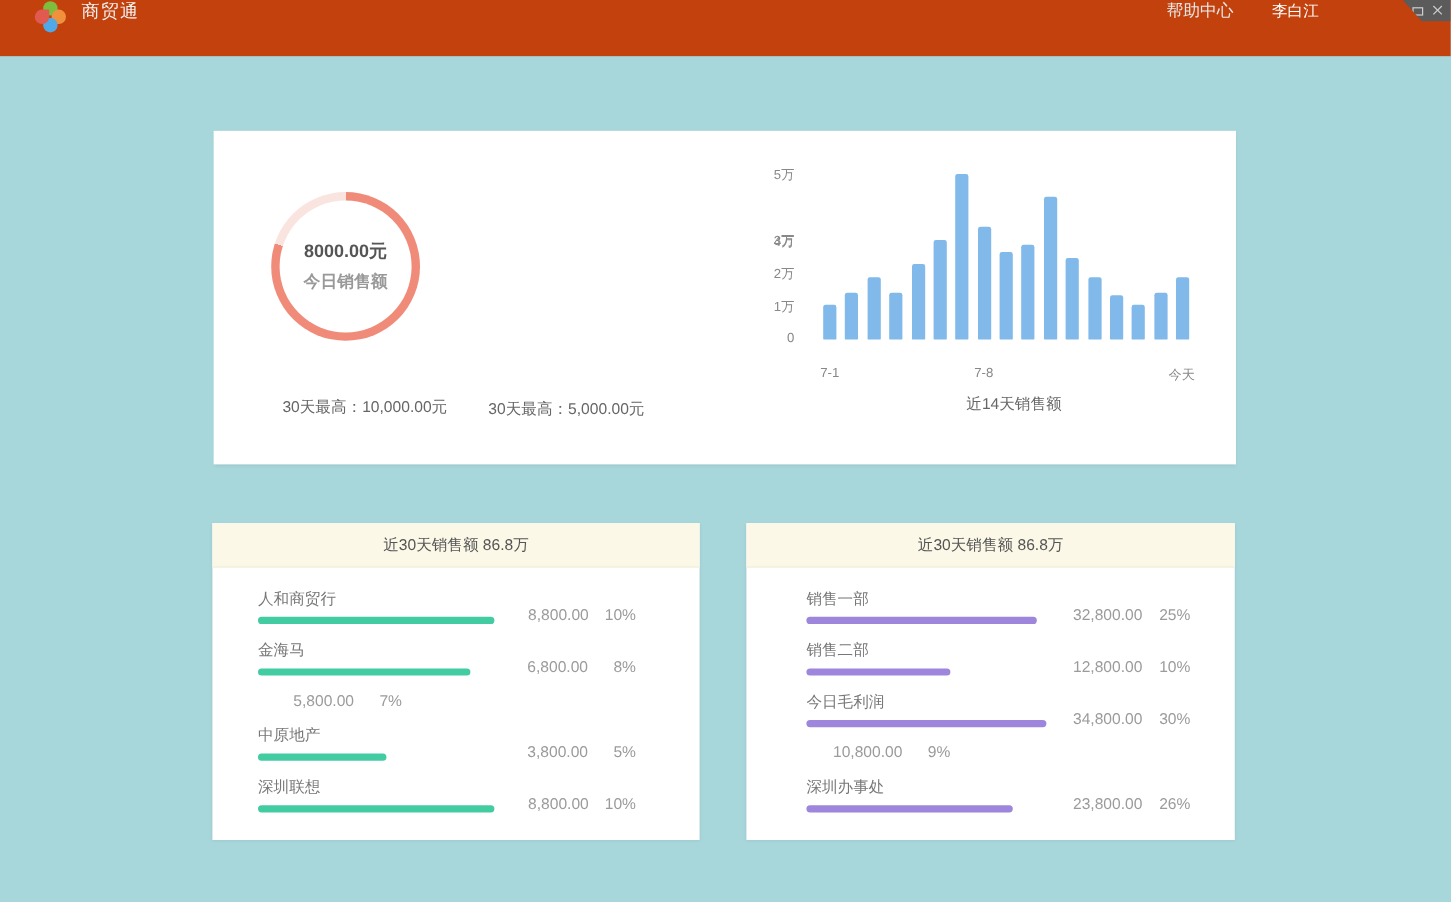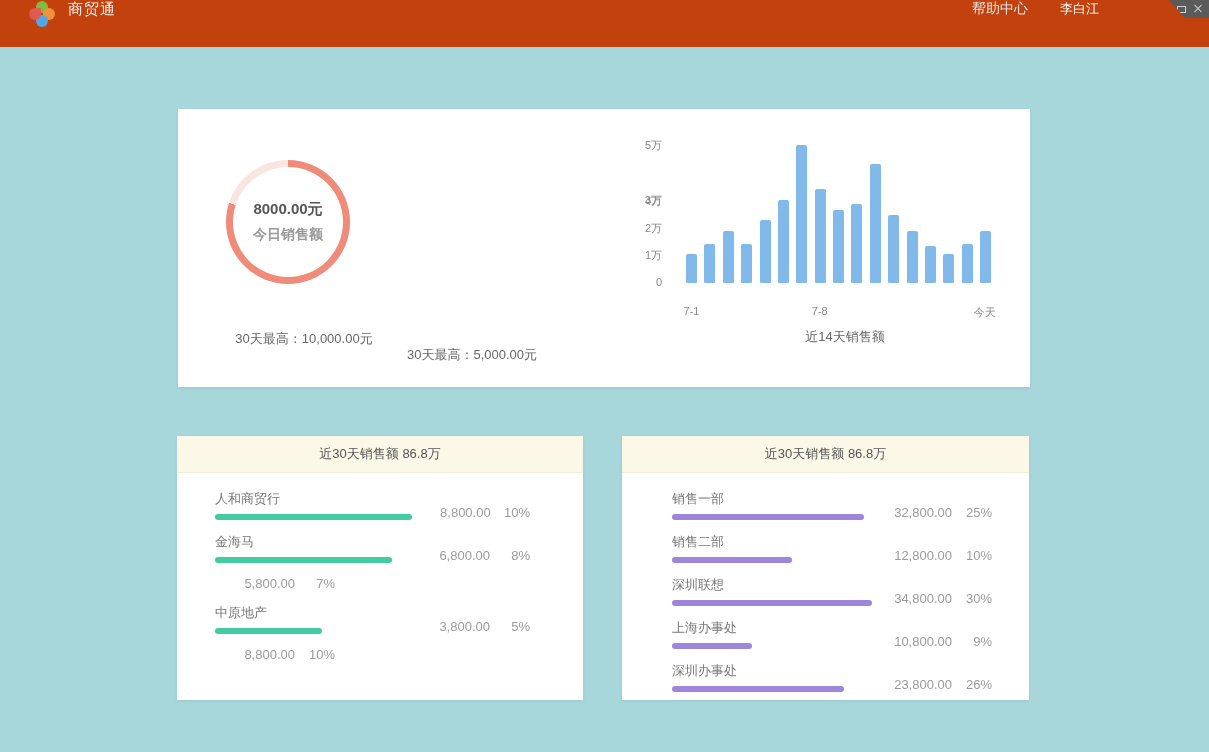--- a/index.html
+++ b/index.html
@@ -94,21 +94,21 @@
   <div class="card top-card">
 
     <div class="donut" id="donut-0" style="left: 48px; top: 51px; background: conic-gradient(rgb(240, 139, 121) 0deg, rgb(240, 139, 121) 80%, rgb(249, 228, 223) 80%, rgb(249, 228, 223) 100%);">
       <div class="donut-text">
         <div class="donut-value">8000.00元</div>
         <div class="donut-label">今日销售额</div>
       </div>
     </div>
     <div class="donut-footer" style="left:16px; top:221px;">30天最高：10,000.00元</div>
 
-    <div class="donut-footer" style="left:184px; top:223px;margin-top:14px;">30天最高：5,000.00元</div>
+    <div class="donut-footer" style="left:184px; top:223px;">30天最高：5,000.00元</div>
 
     <div id="y-axis">
         <div class="y-tick" style="left: 440px; top: 167px;">0</div>
         <div class="y-tick" style="left: 440px; top: 139.4px;">1万</div>
         <div class="y-tick" style="left: 440px; top: 111.8px;">2万</div>
         <div class="y-tick" style="left: 440px; top: 84.2px;">3万</div>
         <div class="y-tick" style="left: 440px; top: 56.6px; margin-top: 28px;">4万</div>
         <div class="y-tick" style="left: 440px; top: 29px;">5万</div>
       </div>
     <div class="bars" id="bars">
@@ -163,20 +163,24 @@
         </div>
         <div class="rank-row">
           <div class="rank-main">
             <div class="rank-label">中原地产</div>
             <div class="rank-bar" style="width: 107px; background: rgb(67, 203, 162);"></div>
           </div>
           <div class="rank-value">3,800.00</div>
           <div class="rank-pct">5%</div>
         </div>
         <div class="rank-row">
+          <div class="rank-main">
+            <div class="rank-label">深圳联想</div>
+            <div class="rank-bar" style="width: 197px; background: rgb(67, 203, 162);"></div>
+          </div>
           <div class="rank-value">8,800.00</div>
           <div class="rank-pct">10%</div>
         </div>
       </div>
   </div>
 
   <div class="card rank-card right">
     <div class="rank-header">近30天销售额 86.8万</div>
     <div class="rank-list" id="rank-list-1">
         <div class="rank-row">
@@ -190,31 +194,27 @@
         <div class="rank-row">
           <div class="rank-main">
             <div class="rank-label">销售二部</div>
             <div class="rank-bar" style="width: 120px; background: rgb(157, 134, 220);"></div>
           </div>
           <div class="rank-value">12,800.00</div>
           <div class="rank-pct">10%</div>
         </div>
         <div class="rank-row">
           <div class="rank-main">
-            <div class="rank-label">深圳联想</div>
+            <div class="rank-label">今日毛利润</div>
             <div class="rank-bar" style="width: 200px; background: rgb(157, 134, 220);"></div>
           </div>
           <div class="rank-value">34,800.00</div>
           <div class="rank-pct">30%</div>
         </div>
         <div class="rank-row">
-          <div class="rank-main">
-            <div class="rank-label">上海办事处</div>
-            <div class="rank-bar" style="width: 80px; background: rgb(157, 134, 220);"></div>
-          </div>
           <div class="rank-value">10,800.00</div>
           <div class="rank-pct">9%</div>
         </div>
         <div class="rank-row">
           <div class="rank-main">
             <div class="rank-label">深圳办事处</div>
             <div class="rank-bar" style="width: 172px; background: rgb(157, 134, 220);"></div>
           </div>
           <div class="rank-value">23,800.00</div>
           <div class="rank-pct">26%</div>

